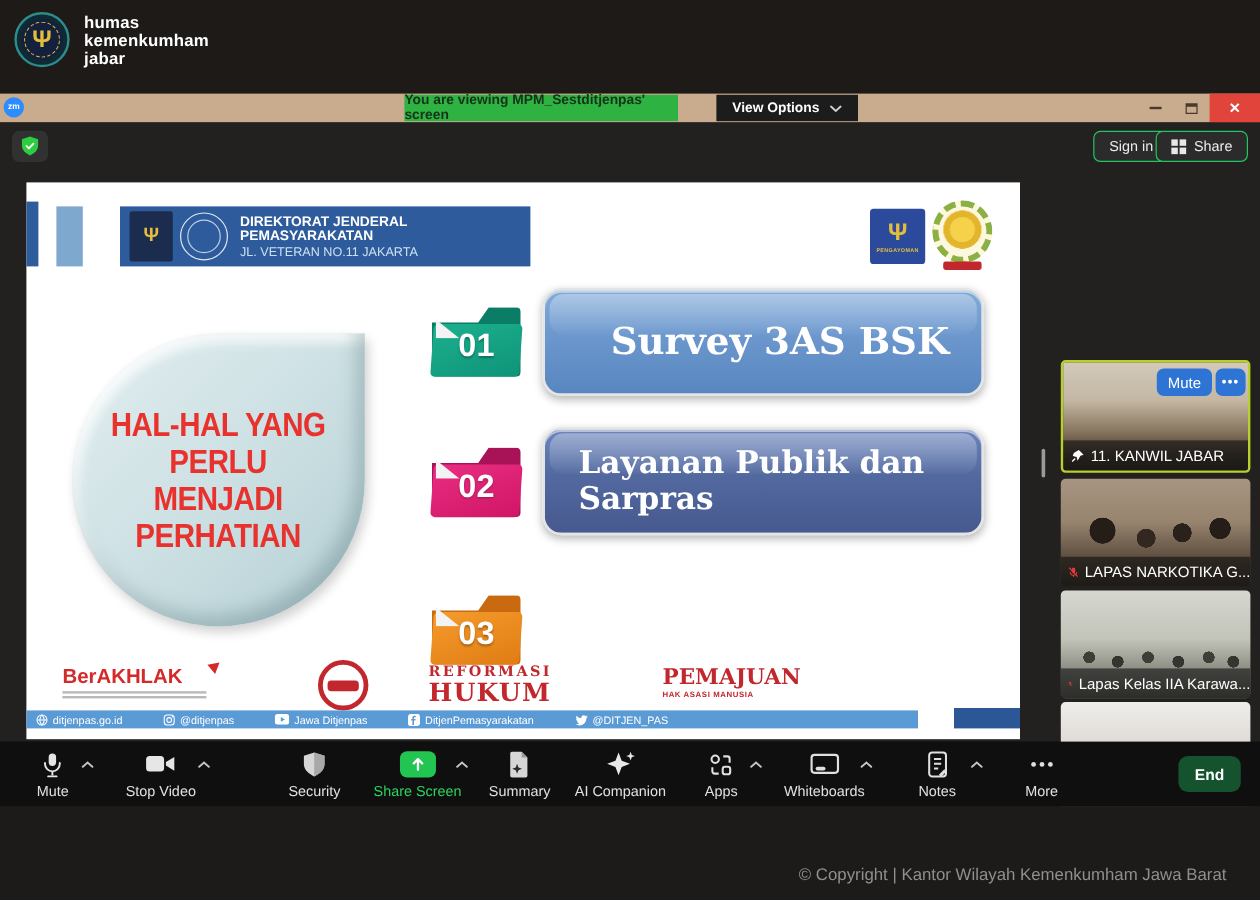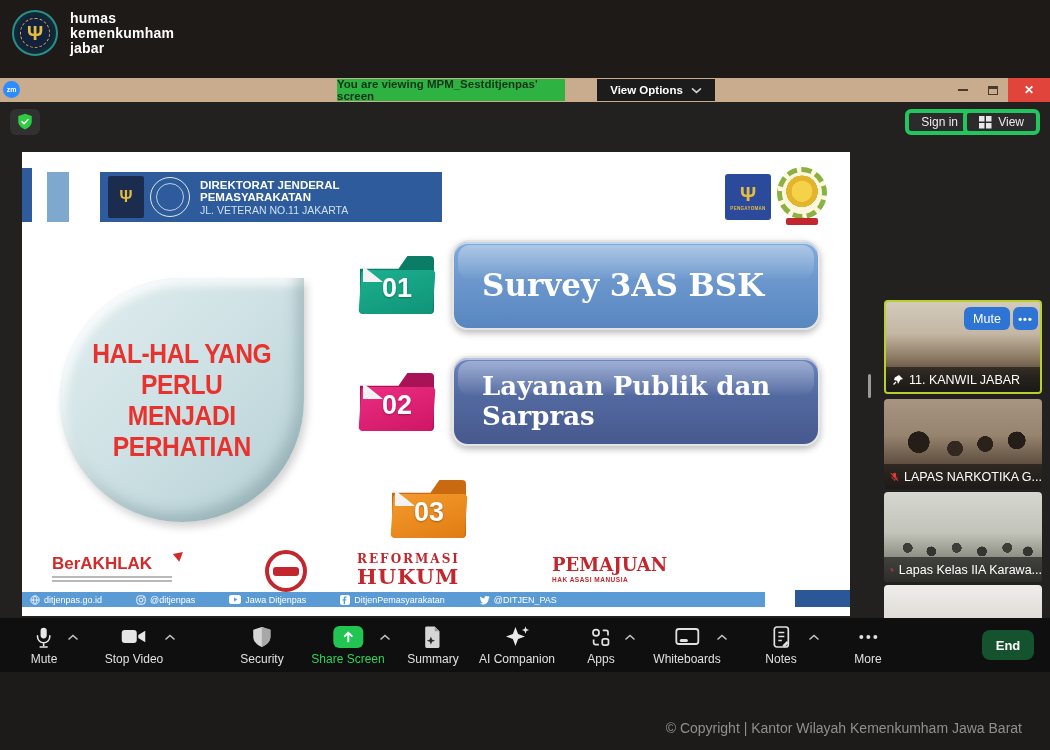--- a/index.html
+++ b/index.html
@@ -22,21 +22,21 @@
   .view-options { position:absolute; left:597px; top:1px; width:118px; height:22px; background:#1c1c1c; color:#fff; font-size:11.5px; font-weight:bold; display:flex; align-items:center; justify-content:center; gap:8px; }
   .win-controls { position:absolute; right:0; top:0; height:24px; display:flex; align-items:center; }
   .win-btn { width:30px; height:24px; display:flex; align-items:center; justify-content:center; }
   .win-min-glyph { width:10px; height:2px; background:#4a3a2c; }
   .win-max-glyph { width:10px; height:9px; border:1.2px solid #4a3a2c; border-top:3px solid #4a3a2c; background:transparent; }
   .win-close { width:42px; height:24px; background:#e0443a; color:#fff; font-size:12px; font-weight:bold; display:flex; align-items:center; justify-content:center; }
 
   
   .meeting { position:absolute; left:0; top:102px; width:1050px; height:516px; background:#232120; }
   .shield-badge { position:absolute; left:10px; top:7px; width:30px; height:26px; border-radius:6px; background:#313131; display:flex; align-items:center; justify-content:center; }
-  .hdr-btn { position:absolute; top:7px; height:26px; border-radius:6px; background:#2b2b2b; border:4px solid #22c55e; color:#ececec; font-size:12px; display:flex; align-items:center; justify-content:center; gap:6px; padding:0 12px; }
+  .hdr-btn { position:absolute; top:7px; height:26px; border-radius:6px; background:#2b2b2b; border:1px solid #22c55e; color:#ececec; font-size:12px; display:flex; align-items:center; justify-content:center; gap:6px; padding:0 12px; }
   .signin-btn { right:76px; }
   .view-btn { right:10px; }
 
   
   .slide { position:absolute; left:22px; top:50px; width:828px; height:464px; background:#fff; }
   .stripe-dark { position:absolute; left:0; top:16px; width:10px; height:54px; background:#2d5b9b; }
   .stripe-light { position:absolute; left:25px; top:20px; width:22px; height:50px; background:#7fa8cf; }
   .org-bar { position:absolute; left:78px; top:20px; width:342px; height:50px; background:#2d5b9b; display:flex; align-items:center; }
   .org-logo1 { position:absolute; left:8px; top:4px; width:36px; height:42px; background:#1b2c4e; border-radius:2px; display:flex; align-items:center; justify-content:center; color:#e4bd3f; font-size:16px; font-weight:bold; }
   .org-logo2 { position:absolute; left:50px; top:5px; width:40px; height:40px; border-radius:50%; border:1.5px solid rgba(255,255,255,.85); }
@@ -59,27 +59,27 @@
     display:flex; align-items:center; justify-content:center; }
   .bubble-text { color:#e8322e; font-weight:bold; font-size:28px; line-height:31px; text-align:center; transform:scaleX(.88); letter-spacing:-.5px; }
 
   .folder { position:absolute; left:338px; width:74px; height:58px; }
   .folder .f-back { position:absolute; inset:0; border-radius:4px; clip-path:polygon(0 22%, 52% 22%, 64% 0, 100% 0, 100% 100%, 0 100%); }
   .folder .f-page { position:absolute; left:3px; top:10px; width:20px; height:16px; background:#f3f3f3; clip-path:polygon(0 0, 100% 100%, 0 100%); }
   .folder .f-front { position:absolute; left:0; bottom:0; width:100%; height:76%; border-radius:4px; transform:skewX(-4deg); }
   .folder .f-num { position:absolute; inset:6px 0 0 0; display:flex; align-items:center; justify-content:center; color:#fff; font-size:27px; font-weight:bold; text-shadow:0 1px 2px rgba(0,0,0,.3); }
   .folder1 { top:104px; } .folder1 .f-back{background:#0b7d66;} .folder1 .f-front{background:linear-gradient(160deg,#1cb08f,#0f9478);}
   .folder2 { top:221px; } .folder2 .f-back{background:#a81256;} .folder2 .f-front{background:linear-gradient(160deg,#ea2f83,#d01566);}
-  .folder3 { top:328px;margin-left:32px; } .folder3 .f-back{background:#c96a10;} .folder3 .f-front{background:linear-gradient(160deg,#f59b2e,#e07c12);}
+  .folder3 { top:344px; } .folder3 .f-back{background:#c96a10;} .folder3 .f-front{background:linear-gradient(160deg,#f59b2e,#e07c12);}
 
   .pill { position:absolute; left:430px; width:368px; height:90px; border-radius:16px; border:2px solid #e4e4e4;
     box-shadow:0 3px 7px rgba(0,0,0,.28), inset 0 2px 0 rgba(255,255,255,.5);
     color:#fff; font-family:"DejaVu Serif",serif; font-weight:bold; display:flex; align-items:center; padding-left:28px; overflow:hidden; }
   .pill::after { content:""; position:absolute; left:4px; right:4px; top:3px; height:40%; border-radius:12px; background:linear-gradient(180deg,rgba(255,255,255,.35),rgba(255,255,255,.02)); pointer-events:none; }
-  .pill1 { top:88px;  font-size:31px; background:linear-gradient(180deg,#83abd9 0%,#6b97cd 45%,#5886bf 100%); }
+  .pill1 { top:88px;  font-size:31px; background:linear-gradient(180deg,#83abd9 0%,#6b97cd 45%,#5886bf 100%);justify-content:center; }
   .pill2 { top:204px; font-size:26px; background:linear-gradient(180deg,#6c85bd 0%,#52699f 45%,#47598f 100%); }
   .pill3 { top:320px; font-size:31px; background:linear-gradient(180deg,#4b9ae0 0%,#2f7fd4 45%,#1e6abe 100%); }
 
   .slide-footer { position:absolute; left:0; top:396px; width:828px; height:44px; }
   .berakhlak { position:absolute; left:30px; top:6px; color:#d42a2a; font-size:17px; font-weight:bold; }
   .berakhlak-arrow { position:absolute; right:-12px; top:-4px; width:0; height:0; border-left:9px solid #d42a2a; border-top:5px solid transparent; border-bottom:5px solid transparent; transform:rotate(-40deg); }
   .berakhlak-sub { margin-top:2px; } .berakhlak-sub div { height:2px; background:#b9b9b9; margin-top:2px; width:120px; }
   .ref-emblem { position:absolute; left:243px; top:2px; width:42px; height:42px; border-radius:50%; border:4px solid #c1272d; background:#fff; }
   .ref-emblem::before { content:""; position:absolute; left:4px; right:4px; top:13px; height:9px; background:#c1272d; border-radius:3px; }
   .reformasi { position:absolute; left:335px; top:4px; color:#c1272d; font-family:"DejaVu Serif",serif; text-align:left; }
@@ -190,21 +190,21 @@
   <div class="hdr-btn signin-btn">
     <span>Sign in</span>
   </div>
   <div class="hdr-btn view-btn">
     <svg width="13" height="13" viewBox="0 0 13 13">
       <rect x="0" y="0" width="5.5" height="5.5" fill="#e8e8e8"></rect>
         <rect x="7" y="0" width="5.5" height="5.5" fill="#e8e8e8"></rect>
       <rect x="0" y="7" width="5.5" height="5.5" fill="#e8e8e8"></rect>
         <rect x="7" y="7" width="5.5" height="5.5" fill="#e8e8e8"></rect>
     </svg>
-    <span>View</span>
+    <span>Share</span>
   </div>
 
   <div class="slide">
     <div class="stripe-dark"></div>
     <div class="stripe-light"></div>
 
     <div class="org-bar">
       <div class="org-logo1">Ψ</div>
       <div class="org-logo2"></div>
       <div class="org-text">

